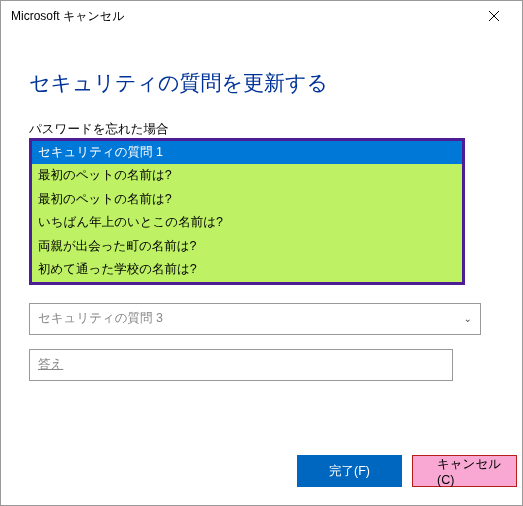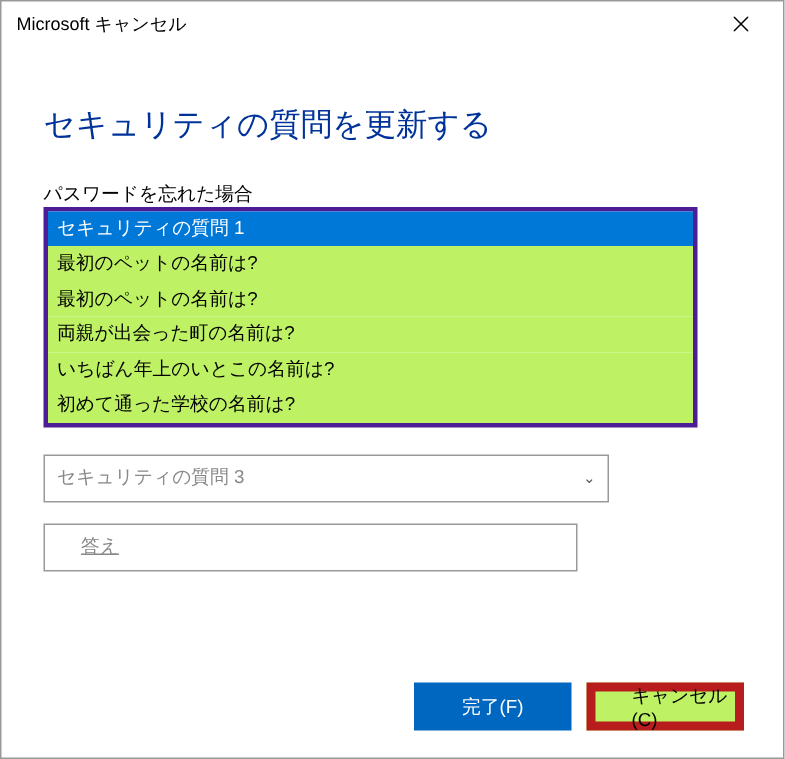--- a/index.html
+++ b/index.html
@@ -6,27 +6,27 @@
     body { width: 523px; height: 506px; background: #fff; border: 1px solid #999; position: relative; }
     .titlebar { display: flex; align-items: center; justify-content: space-between; height: 30px; padding: 0 8px 0 10px; }
     .titlebar-title { font-size: 12px; color: #000; }
     .close-btn { width: 40px; height: 28px; display: flex; align-items: center; justify-content: center; font-size: 13px; color: #000; }
     .content { padding: 18px 28px 0 28px; }
     .heading { font-size: 21px; font-weight: normal; color: #003399; margin-top: 20px; margin-bottom: 24px; }
     .subtitle { font-size: 12.5px; color: #000; }
     .dropdown-box { border: 3px solid #4c1d95; width: 436px; margin-bottom: 18px; }
     .dropdown-selected { background: #0078d7; color: #fff; font-size: 12.5px; padding: 3px 6px; }
     .dropdown-option { background: #bef264; color: #000; font-size: 12.5px; padding: 3px 6px; line-height: 1.4; }
-    .select-field { width: 377px; height: 32px; border: 1px solid #999; display: flex; align-items: center; justify-content: space-between; padding: 0 8px; font-size: 12.5px; color: #888; margin-bottom: 14px; }
+    .select-field { width: 452px; height: 32px; border: 1px solid #999; display: flex; align-items: center; justify-content: space-between; padding: 0 8px; font-size: 12.5px; color: #888; margin-bottom: 14px; }
     .chevron { font-size: 10px; color: #555; }
-    .input-field { width: 356px; height: 32px; border: 1px solid #999; display: flex; align-items: center; padding: 0 24px; font-size: 12.5px; color: #888; text-decoration: underline; }
-    .footer { position: absolute; bottom: 18px; right: 26px; display: flex; gap: 10px; }
+    .input-field { width: 424px; height: 32px; border: 1px solid #999; display: flex; align-items: center; padding: 0 8px; font-size: 12.5px; color: #888; text-decoration: underline; }
+    .footer { position: absolute; bottom: 18px; right: 5px; display: flex; gap: 10px; }
     .btn { width: 105px; height: 32px; display: flex; align-items: center; justify-content: center; font-size: 12.5px; cursor: pointer; }
     .btn-primary { background: #0067c0; color: #fff; }
-    .btn-secondary { background: #bef264; color: #000; border: 6px solid #b91c1c; padding-left: 24px; }
+    .btn-secondary { background: #f9a8d4; color: #000; border: 1px solid #b91c1c; padding-left: 24px; }
   </style>
 </head>
 <body>
 
 <div class="titlebar">
   <span class="titlebar-title">Microsoft キャンセル</span>
   <div class="close-btn">
     <svg width="10" height="10" viewBox="0 0 10 10">
         <line x1="0" y1="0" x2="10" y2="10" stroke="#000" stroke-width="1"></line>
         <line x1="10" y1="0" x2="0" y2="10" stroke="#000" stroke-width="1"></line>
@@ -35,22 +35,22 @@
 </div>
 
 <div class="content">
   <h1 class="heading">セキュリティの質問を更新する</h1>
   <div class="subtitle">パスワードを忘れた場合</div>
 
   <div class="dropdown-box">
     <div class="dropdown-selected">セキュリティの質問 1</div>
     <div class="dropdown-option">最初のペットの名前は?</div>
     <div class="dropdown-option">最初のペットの名前は?</div>
+    <div class="dropdown-option">いちばん年上のいとこの名前は?</div>
     <div class="dropdown-option">両親が出会った町の名前は?</div>
-    <div class="dropdown-option">いちばん年上のいとこの名前は?</div>
     <div class="dropdown-option">初めて通った学校の名前は?</div>
   </div>
 
   <div class="select-field">
     <span>セキュリティの質問 3</span>
     <span class="chevron">⌄</span>
   </div>
 
   <div class="input-field">
     <span>答え</span>

